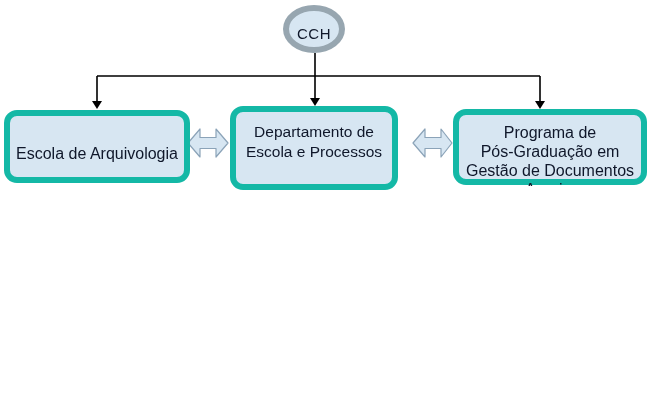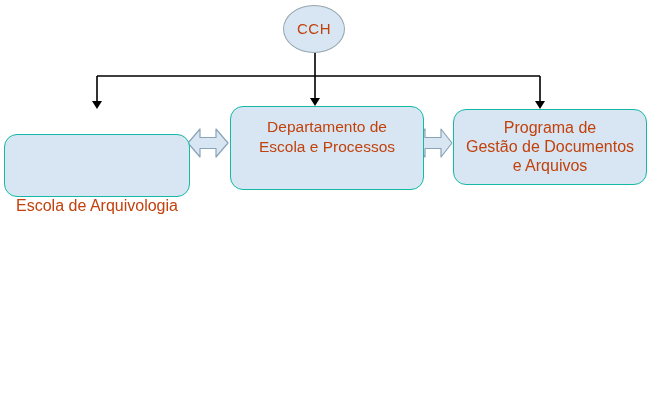--- a/index.html
+++ b/index.html
@@ -32,49 +32,48 @@
   }
   .darrow {
     fill: #d7e6f2;
     stroke: #8ba3b8;
     stroke-width: 1.2;
     stroke-linejoin: round;
   }
   .node {
     position: absolute;
     background: #d7e6f2;
-    border: 1px solid #14b8a6;
+    border: 6px solid #14b8a6;
     box-sizing: border-box;
-    color: #c2410c;
+    color: #0f172a;
   }
   #node-root {
     left: 283px; top: 5px;
     width: 62px; height: 48px;
     border-radius: 50%;
     border-color: #97a6b0;
     text-align: center;
     line-height: 46px;
     font-size: 15px;
     letter-spacing: 0.5px;
   }
   .box {
     border-radius: 13px;
     text-align: center;
   }
   #box-left {
     left: 4px; top: 110px;
-    width: 186px; height: 54px;
-    padding-top: 61px;
+    width: 186px; height: 73px;
+    padding-top: 28px;
     font-size: 16px;
     line-height: 20px;
-    margin-top: 24px;
   }
   #box-middle {
     left: 230px; top: 106px;
-    width: 194px; height: 84px;
+    width: 168px; height: 84px;
     padding-top: 10px;
     font-size: 15.5px;
     line-height: 20px;
   }
   #box-right {
     left: 453px; top: 109px;
     width: 194px; height: 76px;
     padding-top: 8px;
     font-size: 16px;
     line-height: 19px;
@@ -111,18 +110,19 @@
   </div>
 
   <div id="box-middle" class="node box">
     <span class="tline">Departamento de</span>
     <span class="tline">Escola e Processos</span>
   </div>
 
   <div id="box-right" class="node box">
     <div class="clip">
       <span class="tline">Programa de</span>
+      <span class="tline">Pós-Graduação em</span>
       <span class="tline">Gestão de Documentos</span>
       <span class="tline">e Arquivos</span>
     </div>
   </div>
 
 </div>
 
 </body></html>

